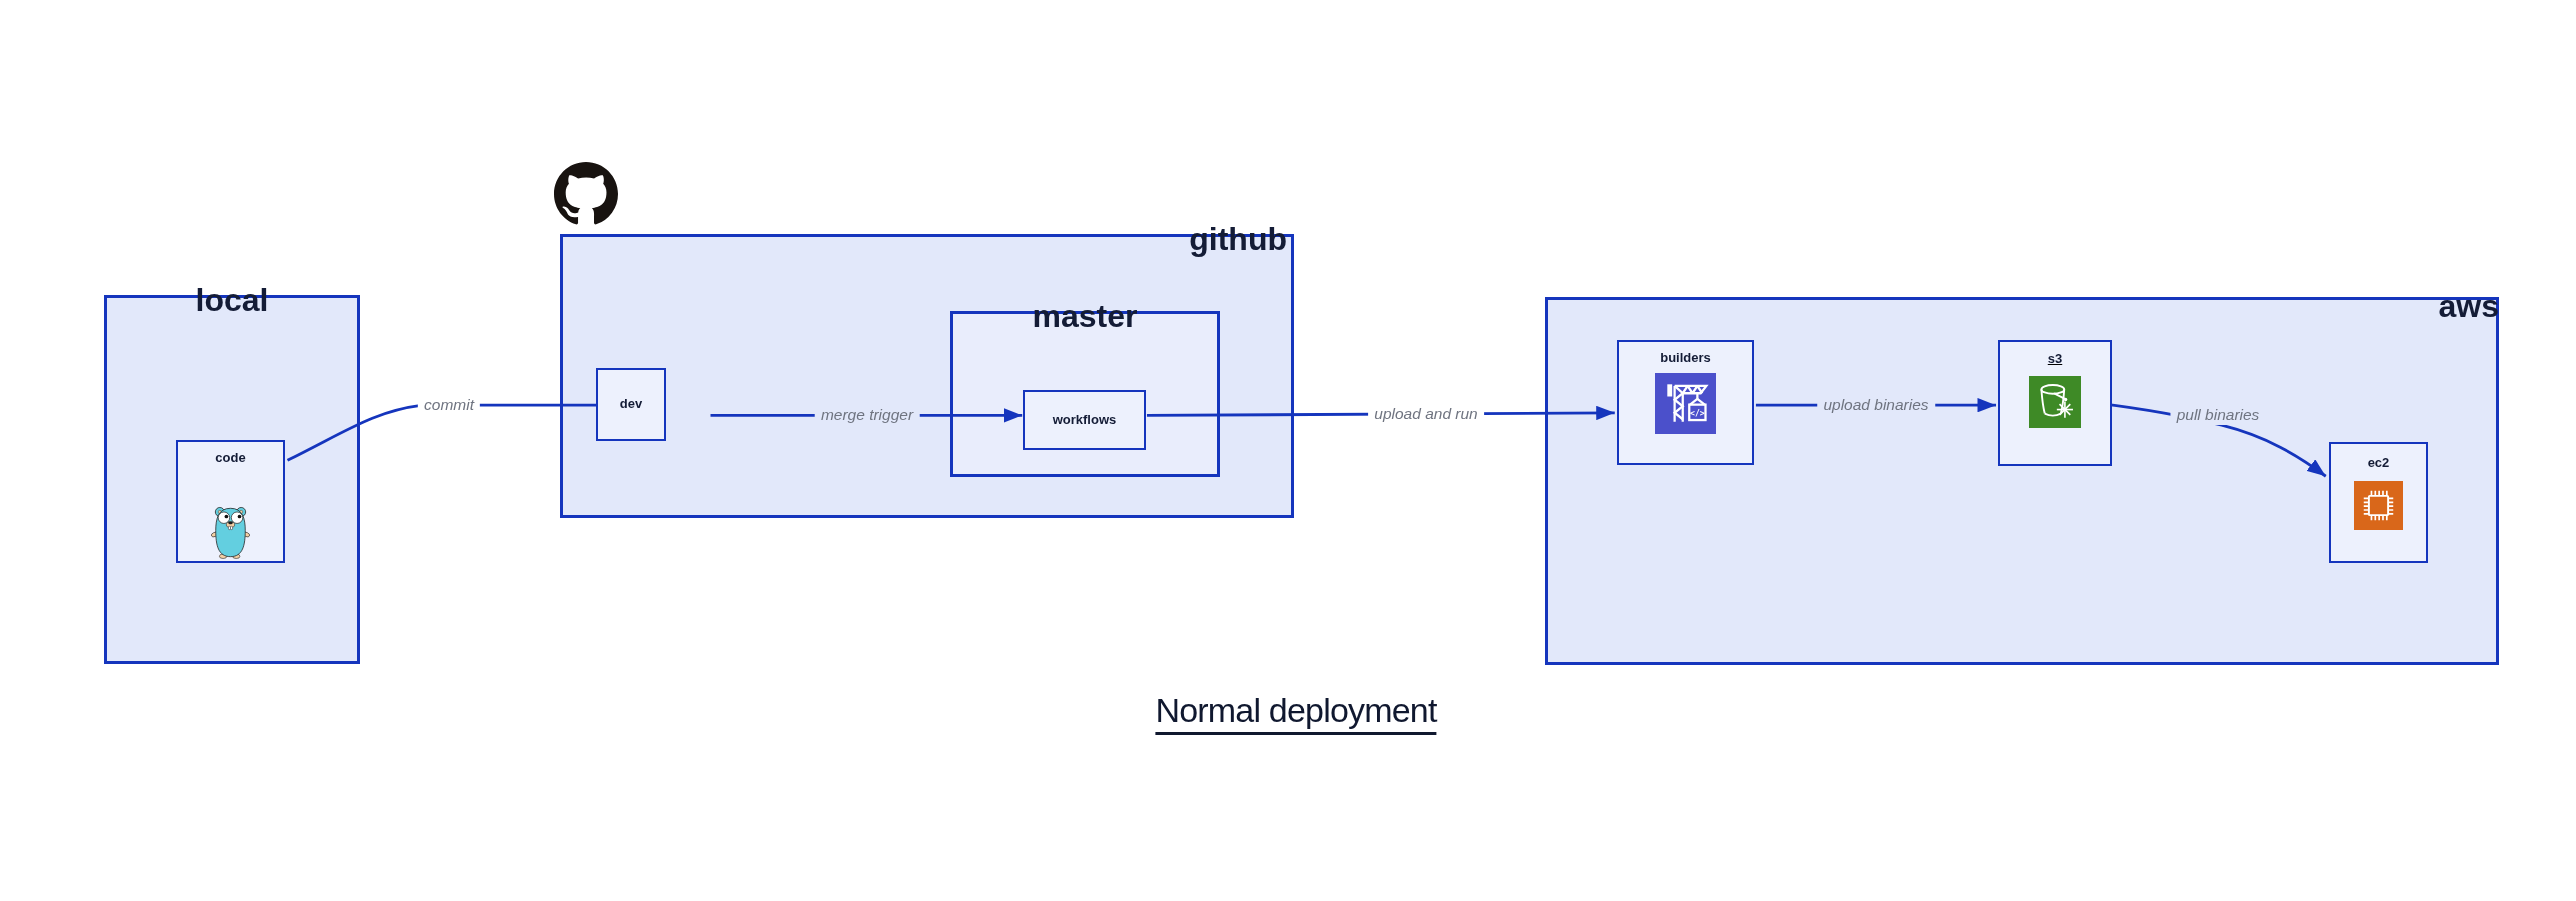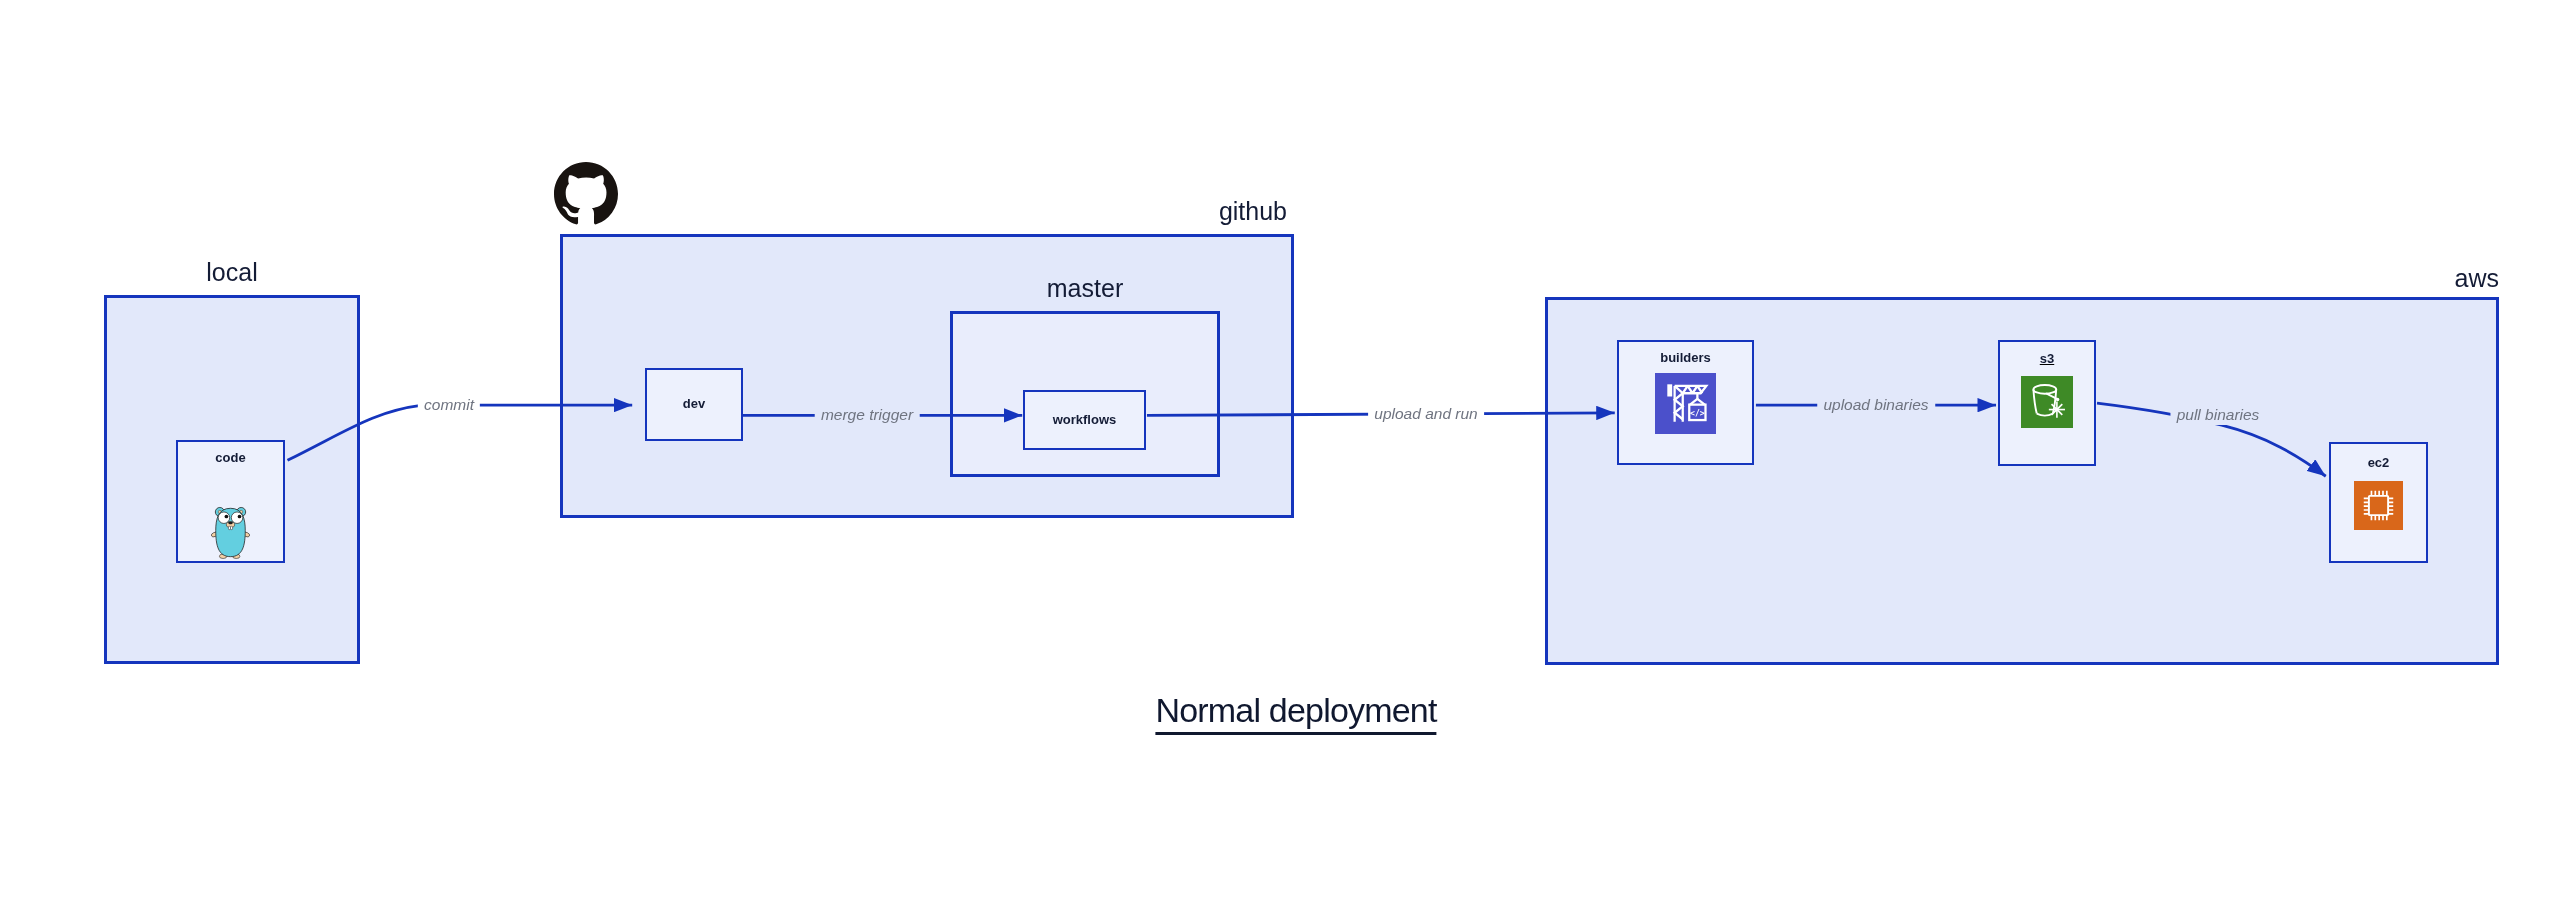--- a/index.html
+++ b/index.html
@@ -18,24 +18,25 @@
   }
   .inner-box{
     position:absolute;
     background:var(--master_fill);
     border:3.1px solid var(--accent);
     box-sizing:border-box;
   }
   .container-label{
     position:absolute;
     color:var(--label_color);
-    font-size:25px;
+    font-size:32px;
     line-height:33px;
-    font-weight:400;
+    font-weight:700;
     letter-spacing:0;
+    margin-top:28px;
   }
   .node-box{
     position:absolute;
     background:var(--node_fill);
     border:2.6px solid var(--accent);
     box-sizing:border-box;
     display:flex;flex-direction:column;align-items:center;
   }
   .node-label{
     color:var(--label_color);
@@ -131,21 +132,21 @@
         <circle cx="40" cy="28" r="4.5" fill="#111111" stroke="none"></circle>
         <circle cx="72" cy="28" r="4.5" fill="#111111" stroke="none"></circle>
         <ellipse cx="50" cy="48" rx="10" ry="7" style="fill:var(--gopher_accent)" stroke-width="1.5"></ellipse>
         <rect x="44.5" y="40" width="11" height="7" rx="3.5" fill="#1c1c1c" stroke="none"></rect>
         <rect x="45" y="52" width="5" height="8" rx="1.5" fill="#ffffff" stroke-width="1.2"></rect>
         <rect x="50" y="52" width="5" height="8" rx="1.5" fill="#ffffff" stroke-width="1.2"></rect>
       </g>
     </svg>
   </div>
 
-  <div class="node-box" style="left:645px;top:368px;width:98px;height:73px;justify-content:center;">
+  <div class="node-box" style="left:596px;top:368px;width:70px;height:73px;justify-content:center;">
     <div class="node-label">dev</div>
   </div>
 
   <div class="node-box" style="left:1023px;top:390px;width:123px;height:60px;justify-content:center;">
     <div class="node-label">workflows</div>
   </div>
 
   <div class="node-box" style="left:1617px;top:340px;width:137px;height:125px;padding-top:6.2px;">
     <div class="node-label">builders</div>
     <div class="icon-tile" style="width:61px;height:61px;margin-top:4.1px;background:var(--builders_icon_color);">
@@ -158,21 +159,21 @@
           <path d="M28 20 L34 11 M34 11 L40 20 M40 20 L46 11 M46 11 L52 20"></path>
           <path d="M46 20 V27"></path>
           <path d="M46 27 L37 34 M46 27 L55 34"></path>
           <rect x="36" y="34" width="20" height="19"></rect>
         </g>
         <text x="46" y="47.5" font-family="DejaVu Sans Mono, monospace" font-size="10" font-weight="bold" fill="#ffffff" text-anchor="middle">&lt;/&gt;</text>
       </svg>
     </div>
   </div>
 
-  <div class="node-box" style="left:1998px;top:340px;width:98px;height:126px;padding-top:7.2px;text-decoration:underline;">
+  <div class="node-box" style="left:1998px;top:340px;width:114px;height:126px;padding-top:7.2px;text-decoration:underline;">
     <div class="node-label">s3</div>
     <div class="icon-tile" style="width:52px;height:52px;margin-top:6.2px;background:var(--s3_icon_color);">
       <svg width="43" height="43" viewBox="0 0 64 64">
         <g stroke="#ffffff" stroke-width="2.8" fill="none">
           <ellipse cx="28" cy="14" rx="17" ry="6.5"></ellipse>
           <path d="M11 14 C12 28 14 42 16 50"></path>
           <path d="M45 14 C44 28 42 42 40 50"></path>
           <path d="M16 50 Q28 56 40 50"></path>
           <path d="M30 20 L46 28"></path>
         </g>

